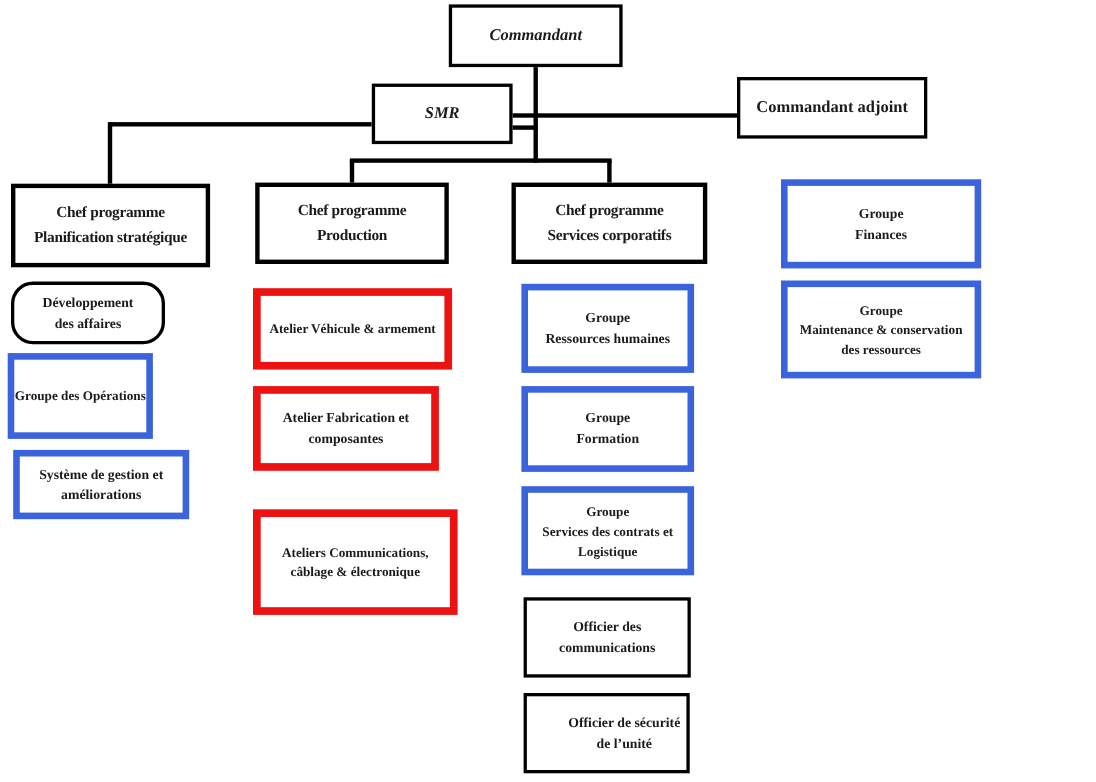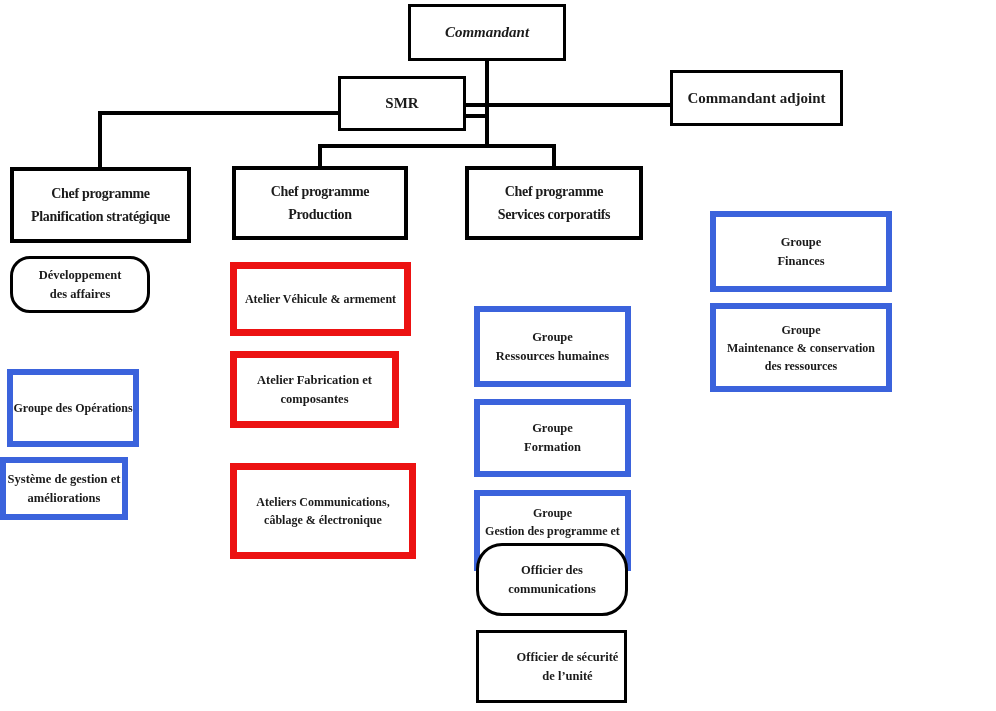--- a/index.html
+++ b/index.html
@@ -29,21 +29,21 @@
     background: var(--paper);
     display: flex;
     flex-direction: column;
     justify-content: center;
     align-items: center;
     text-align: center;
     line-height: 1.5;
   }
   .b3 { border: 3px solid var(--ink); }
   .b4 { border: 4px solid var(--ink); }
-  .blue { border: 6px solid var(--blue); margin-top: 48px; }
+  .blue { border: 6px solid var(--blue); }
   .red  { border: 7px solid var(--red); }
   .fs15   { font-size: 15px; }
   .fs14   { font-size: 14px; letter-spacing: -0.3px; line-height: 1.65; }
   .fs12   { font-size: 12px; }
   .fs12-5 { font-size: 12.5px; }
   .ln { white-space: nowrap; }
   .conn {
     position: absolute;
     background: var(--ink);
   }
@@ -59,21 +59,21 @@
   <div class="conn" style="left:100px; top:111px; width:238px; height:4px;"></div>
   <div class="conn" style="left:98px;  top:111px; width:4px; height:57px;"></div>
   <div class="conn" style="left:318px; top:144px; width:238px; height:4px;"></div>
   <div class="conn" style="left:318px; top:146px; width:4px; height:22px;"></div>
   <div class="conn" style="left:552px; top:146px; width:4px; height:22px;"></div>
 
   <div class="node b3 fs15" style="left:408px; top:4px; width:158px; height:57px;font-style:italic;">
     <div class="ln">Commandant</div>
   </div>
 
-  <div class="node b3 fs15" style="left:338px; top:76px; width:128px; height:55px;">
+  <div class="node b3 fs15" style="left:338px; top:76px; width:128px; height:55px;font-style:italic;">
     <div class="ln">SMR</div>
   </div>
 
   <div class="node b3 fs15" style="left:670px; top:70px; width:173px; height:56px;">
     <div class="ln">Commandant adjoint</div>
   </div>
 
   <div class="node b4 fs14" style="left:10px; top:167px; width:181px; height:76px;">
     <div class="ln">Chef programme</div>
     <div class="ln">Planification stratégique</div>
@@ -81,21 +81,21 @@
 
   <div class="node b3 fs12-5" style="left:10px; top:256px; width:140px; height:57px;border-radius:20px;">
     <div class="ln">Développement</div>
     <div class="ln">des affaires</div>
   </div>
 
   <div class="node blue fs12" style="left:7px; top:321px; width:132px; height:78px;">
     <div class="ln">Groupe des Opérations</div>
   </div>
 
-  <div class="node blue fs12-5" style="left:0; top:409px; width:128px; height:63px;">
+  <div class="node blue fs12-5" style="left:12px; top:409px; width:160px; height:63px;">
     <div class="ln">Système de gestion et</div>
     <div class="ln">améliorations</div>
   </div>
 
   <div class="node b4 fs14" style="left:232px; top:166px; width:176px; height:74px;">
     <div class="ln">Chef programme</div>
     <div class="ln">Production</div>
   </div>
 
   <div class="node red fs12" style="left:230px; top:262px; width:181px; height:74px;">
@@ -122,25 +122,25 @@
     <div class="ln">Ressources humaines</div>
   </div>
 
   <div class="node blue fs12-5" style="left:474px; top:351px; width:157px; height:78px;">
     <div class="ln">Groupe</div>
     <div class="ln">Formation</div>
   </div>
 
   <div class="node blue fs12" style="left:474px; top:442px; width:157px; height:81px;">
     <div class="ln">Groupe</div>
-    <div class="ln">Gestion des programme et</div>
+    <div class="ln">Services des contrats et</div>
     <div class="ln">Logistique</div>
   </div>
 
-  <div class="node b3 fs12-5" style="left:476px; top:543px; width:152px; height:73px;border-radius:26px;">
+  <div class="node b3 fs12-5" style="left:476px; top:543px; width:152px; height:73px;">
     <div class="ln">Officier des</div>
     <div class="ln">communications</div>
   </div>
 
   <div class="node b3 fs12-5" style="left:476px; top:630px; width:151px; height:73px;padding-left:32px;">
     <div class="ln">Officier de sécurité</div>
     <div class="ln">de l’unité</div>
   </div>
 
   <div class="node blue fs12-5" style="left:710px; top:163px; width:182px; height:81px;">

